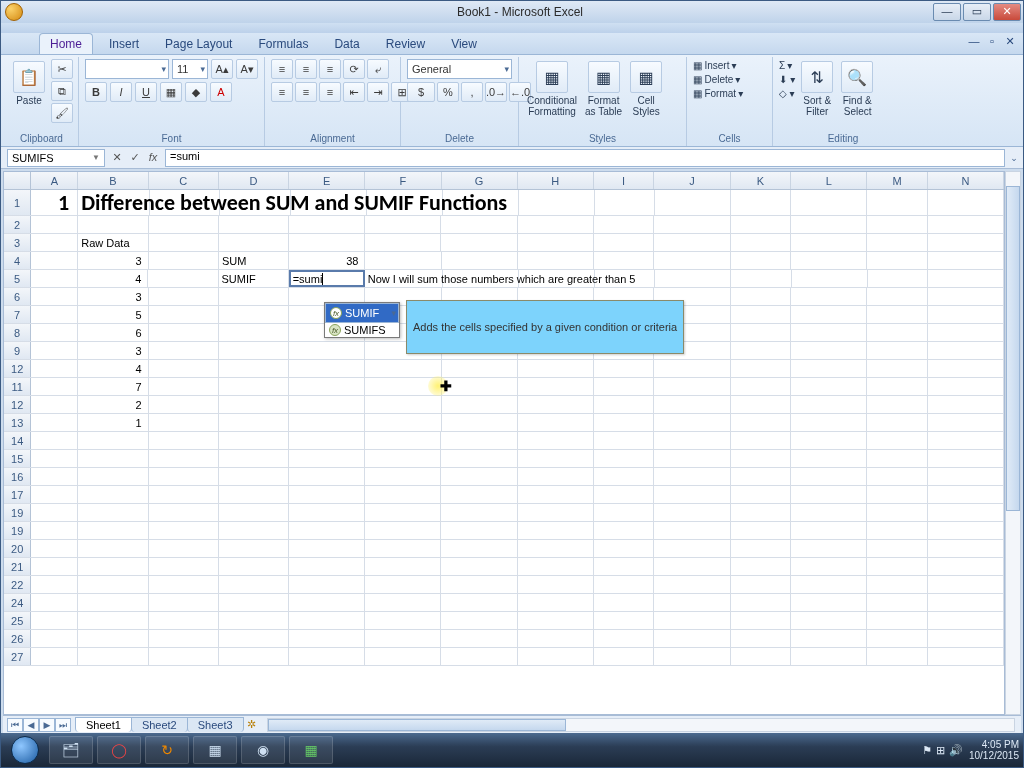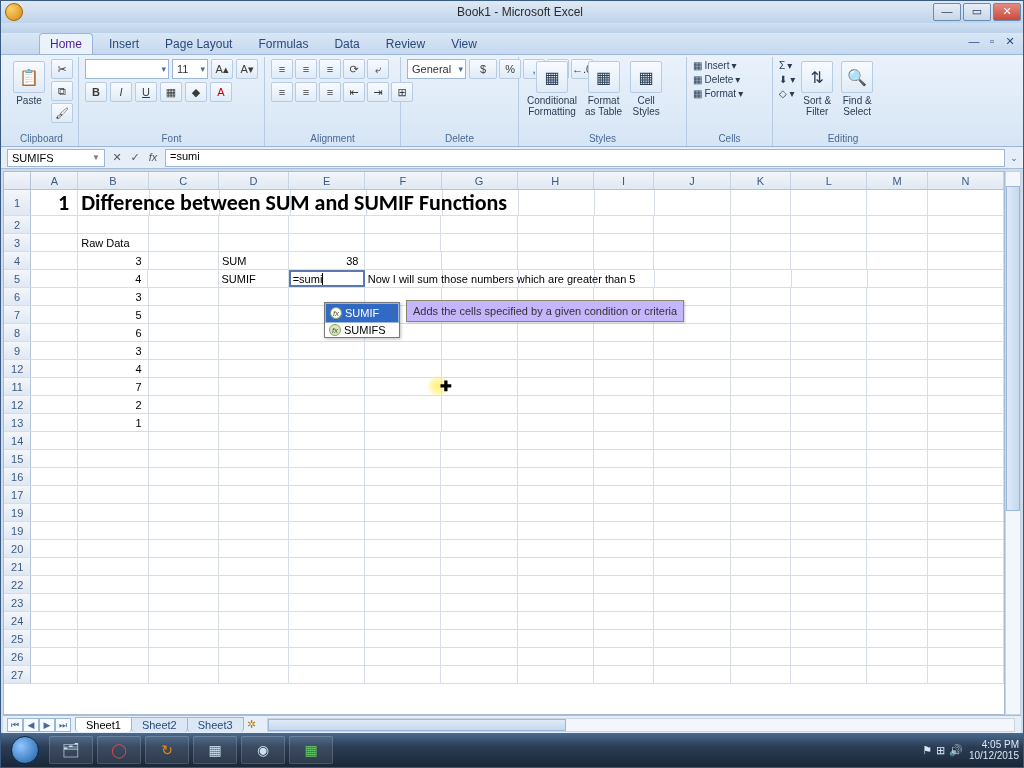--- a/index.html
+++ b/index.html
@@ -60,21 +60,21 @@
 .editing { border: 2px solid #5a7bab; background: #fff; z-index: 5; position: relative; padding: 0 2px; }
 .editing .caret { display: inline-block; width: 1px; height: 12px; background: #000; vertical-align: middle; animation: none; }
 
 
 .ac { position: absolute; background: #fff; border: 1px solid #7a7a7a; font-size: 11px; z-index: 20; box-shadow: 1px 1px 3px rgba(0,0,0,0.25); }
 .ac-item { padding: 1px 10px 1px 4px; display: flex; align-items: center; gap: 3px; cursor: default; }
 .ac-item.sel { background: #316ac5; color: #fff; }
 .ac-item .ficon { width: 12px; height: 12px; border-radius: 50%; background: #d9e5c4; border: 1px solid #8aa35a; display: inline-flex; align-items: center; justify-content: center; font-size: 8px; font-style: italic; color: #4a5a2a; }
 .ac-item.sel .ficon { background: #fff; }
 
-.tooltip { position: absolute; background: #c4b5fd; border: 1px solid #8a8a6a; font-size: 11px; padding: 4px 6px; color: #333; z-index: 19; box-shadow: 1px 1px 2px rgba(0,0,0,0.2); }
+.tooltip { position: absolute; background: #7dd3fc; border: 1px solid #8a8a6a; font-size: 11px; padding: 20px 6px; color: #333; z-index: 19; box-shadow: 1px 1px 2px rgba(0,0,0,0.2); }
 
 .cursor-highlight { position: absolute; width: 20px; height: 20px; background: radial-gradient(circle, rgba(255,240,100,0.9), rgba(255,240,100,0)); border-radius: 50%; z-index: 15; }
 .cursor-cross { position: absolute; font-size: 14px; font-weight: bold; color: #000; z-index: 16; }
 
 
 .sheetbar { position: absolute; left: 2px; right: 2px; bottom: 34px; height: 18px; background: #e6eef8; display: flex; align-items: center; font-size: 11px; border-top: 1px solid #a8bcd6; }
 .sheetnav { display: flex; gap: 0; margin: 0 4px; }
 .sheetnav span { width: 16px; height: 14px; border: 1px solid #9bb6d6; background: #f7fbff; text-align: center; font-size: 9px; line-height: 12px; color: #4a6a94; }
 .sheettab { padding: 1px 10px; background: #fff; border: 1px solid #9bb6d6; border-bottom: none; border-radius: 0 0 4px 4px; margin-right: -1px; }
 .sheettab.inactive { background: #dbe7f4; color: #2a4a7d; }
@@ -189,21 +189,21 @@
           <div class="btn">≡</div>
           <div class="btn">⇤</div>
           <div class="btn">⇥</div>
           <div class="btn">⊞</div>
         </div>
       </div>
       <div class="label">Alignment</div>
     </div>
 
     <div class="group" style="width:118px">
-      <div class="body" style="flex-direction:row;gap:3px;width:100%">
+      <div class="body" style="flex-direction:column;gap:3px;width:100%">
         <div class="sel" style="width:100%">General</div>
         <div style="display:flex;gap:2px">
           <div class="btn wide">$</div>
           <div class="btn">%</div>
           <div class="btn">,</div>
           <div class="btn">.0→</div>
           <div class="btn">←.0</div>
         </div>
       </div>
       <div class="label">Delete</div>
@@ -246,21 +246,21 @@
           <div class="mini">⬇ ▾</div>
           <div class="mini">◇ ▾</div>
         </div>
         <div class="vbtn">
           <div class="icnbig">⇅</div>
           <span style="white-space:pre-line;text-align:center">Sort &amp;
 Filter</span>
         </div>
         <div class="vbtn">
           <div class="icnbig">🔍</div>
-          <span style="white-space:pre-line;text-align:center">Find &amp;
+          <span style="white-space:pre-line;text-align:right">Find &amp;
 Select</span>
         </div>
       </div>
       <div class="label">Editing</div>
     </div>
   </div>
 
   <div class="namebox-row">
     <div class="namebox">
       <span>SUMIFS</span>
@@ -662,37 +662,20 @@
           <div class="cell" style="width: 78px;"></div>
           <div class="cell" style="width: 78px;"></div>
           <div class="cell" style="width: 62px;"></div>
           <div class="cell" style="width: 78px;"></div>
           <div class="cell" style="width: 62px;"></div>
           <div class="cell" style="width: 78px;"></div>
           <div class="cell" style="width: 62px;"></div>
           <div class="cell" style="width: 78px;"></div>
         </div>
         <div class="row">
-          <div class="rownum">23</div>
-          <div class="cell" style="width: 48px;"></div>
-          <div class="cell" style="width: 72px;"></div>
-          <div class="cell" style="width: 72px;"></div>
-          <div class="cell" style="width: 72px;"></div>
-          <div class="cell" style="width: 78px;"></div>
-          <div class="cell" style="width: 78px;"></div>
-          <div class="cell" style="width: 78px;"></div>
-          <div class="cell" style="width: 78px;"></div>
-          <div class="cell" style="width: 62px;"></div>
-          <div class="cell" style="width: 78px;"></div>
-          <div class="cell" style="width: 62px;"></div>
-          <div class="cell" style="width: 78px;"></div>
-          <div class="cell" style="width: 62px;"></div>
-          <div class="cell" style="width: 78px;"></div>
-        </div>
-        <div class="row">
           <div class="rownum">24</div>
           <div class="cell" style="width: 48px;"></div>
           <div class="cell" style="width: 72px;"></div>
           <div class="cell" style="width: 72px;"></div>
           <div class="cell" style="width: 72px;"></div>
           <div class="cell" style="width: 78px;"></div>
           <div class="cell" style="width: 78px;"></div>
           <div class="cell" style="width: 78px;"></div>
           <div class="cell" style="width: 78px;"></div>
           <div class="cell" style="width: 62px;"></div>

